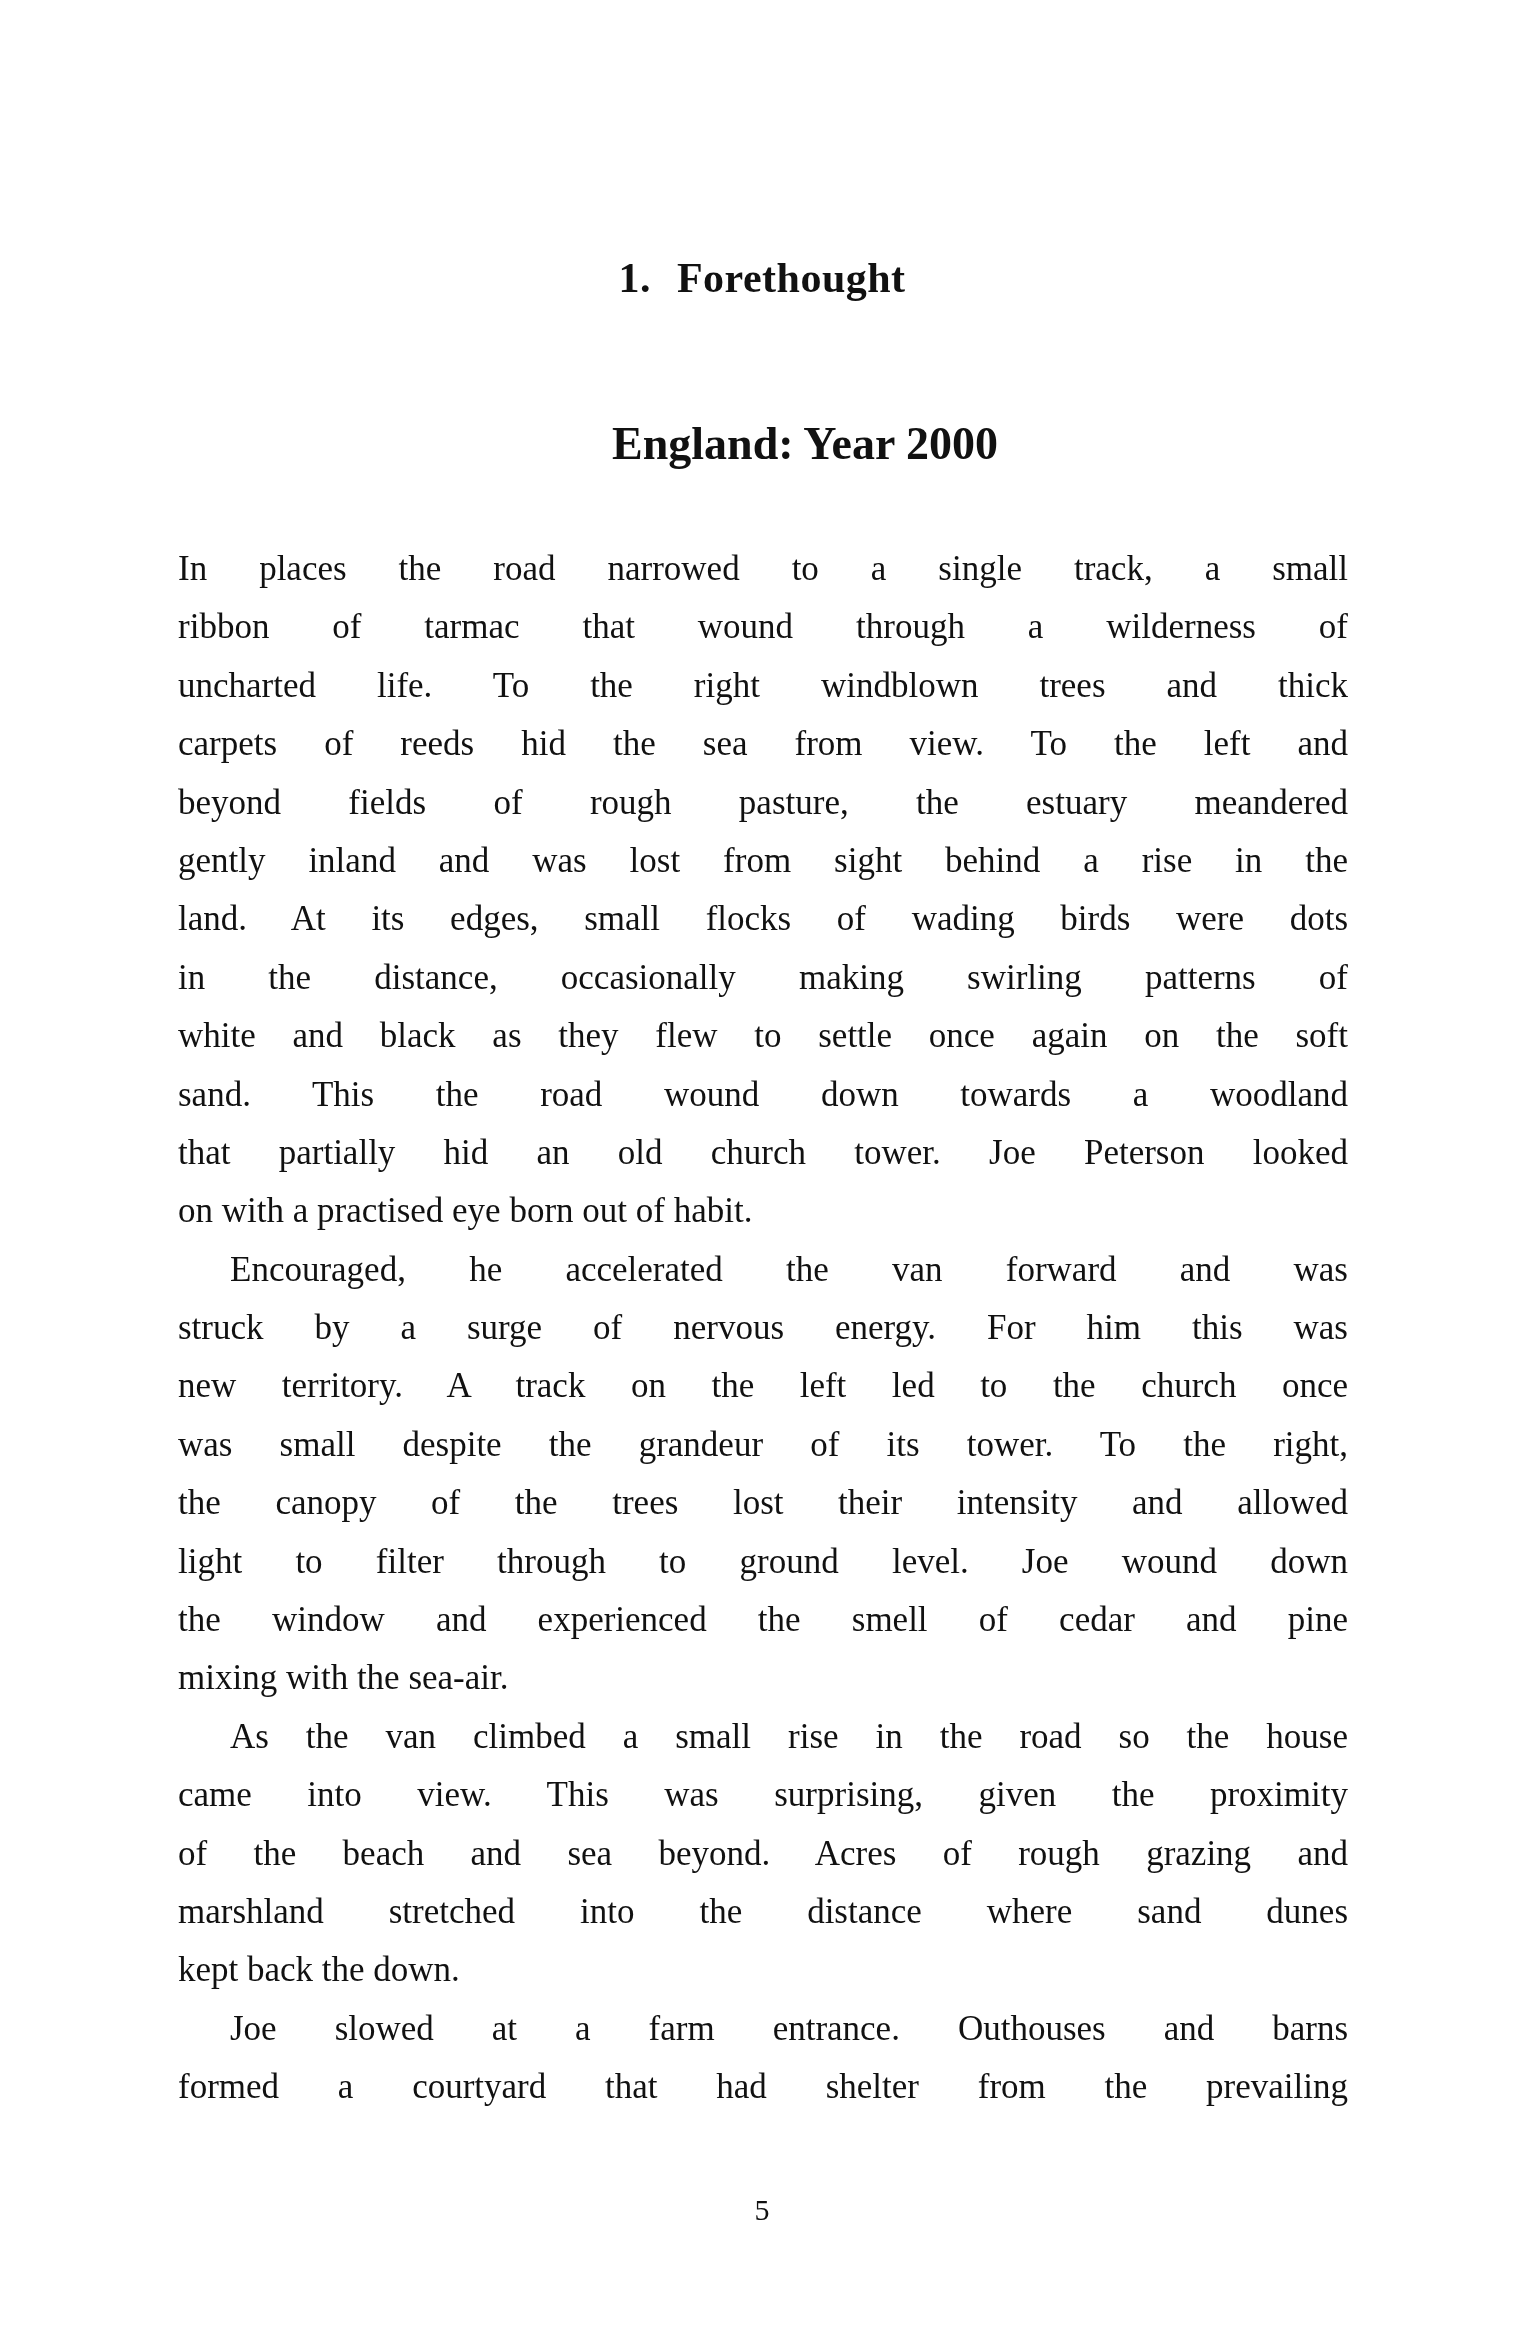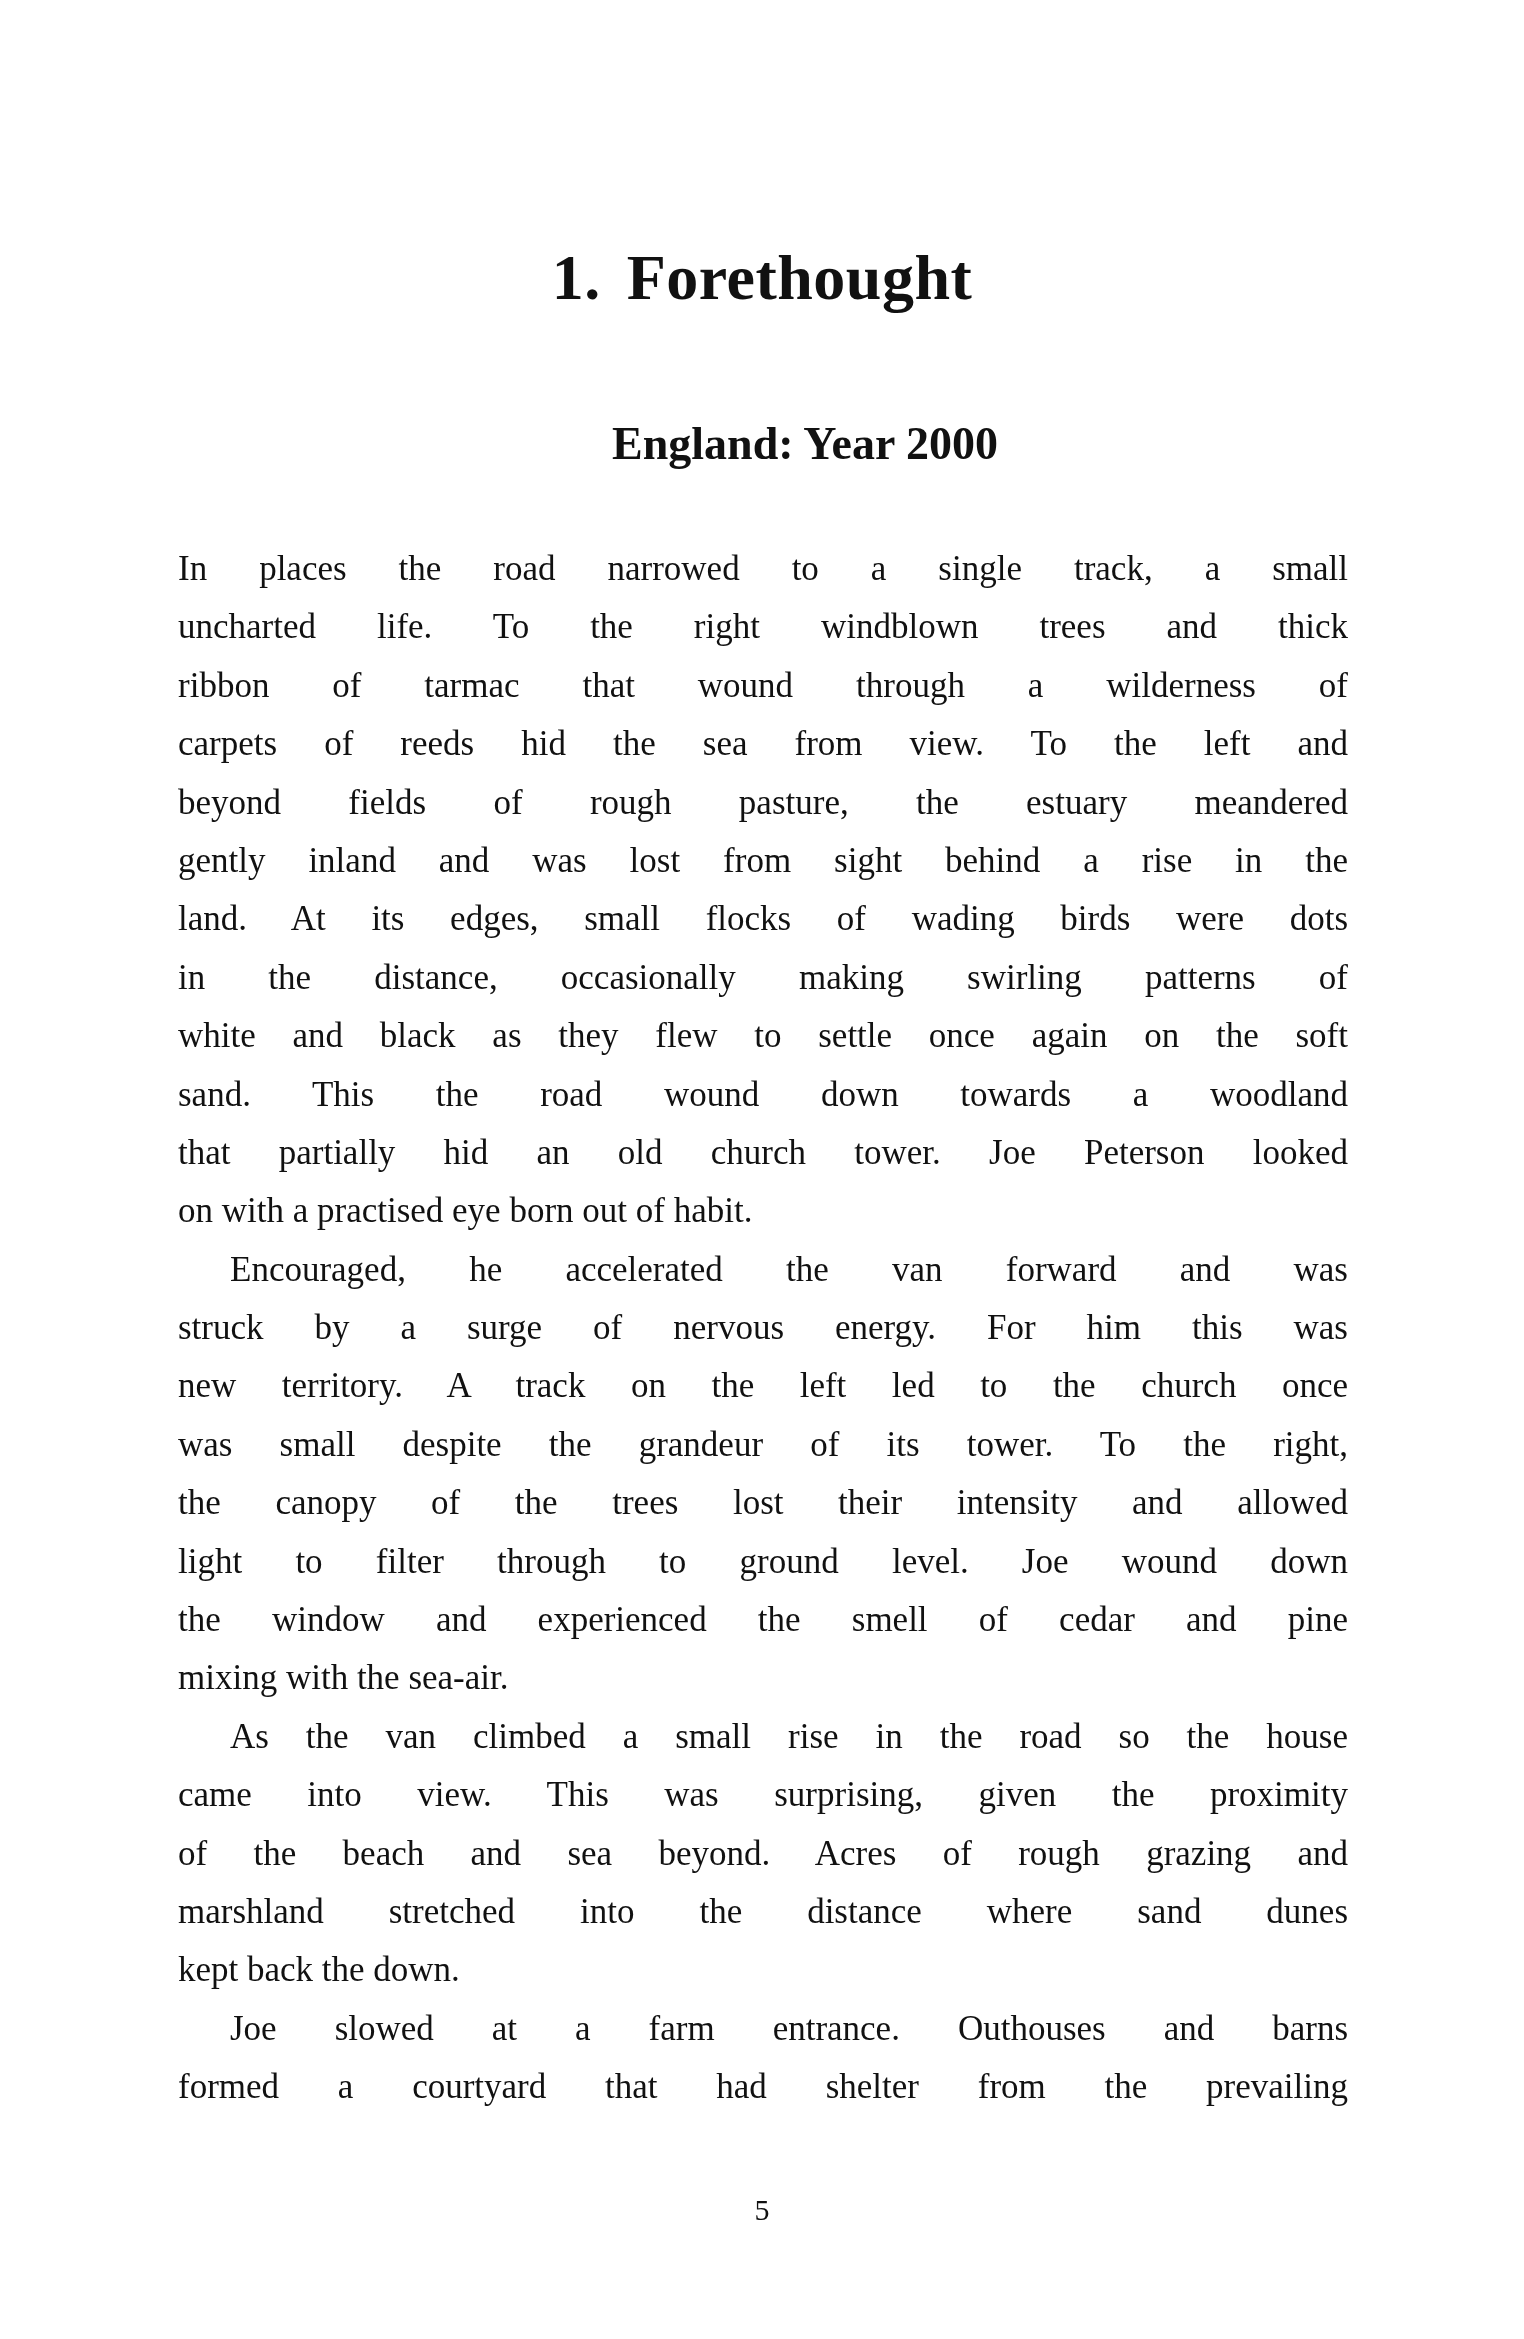--- a/index.html
+++ b/index.html
@@ -15,21 +15,21 @@
     color: #111111;
     font-family: "Liberation Serif", "DejaVu Serif", serif;
   }
   .chapter-title {
     position: absolute;
     left: 0;
     width: 1524px;
     top: 238px;
     text-align: center;
     font-weight: bold;
-    font-size: 64px;
+    font-size: 42px;
     line-height: 80px;
     letter-spacing: 0.5px;
     margin: 0;
   }
   .chapter-title .num {
     margin-right: 26px;
   }
   .section-title {
     position: absolute;
     left: 0;
@@ -78,22 +78,22 @@
 
 <h1 class="chapter-title">
   <span class="num">1.</span><span>Forethought</span>
 </h1>
 
 <h2 class="section-title">England: Year 2000</h2>
 
 <div class="body-text" id="body-text">
     <div class="para">
       <span class="line first">In places the road narrowed to a single track, a small</span>
+      <span class="line">ribbon of tarmac that wound through a wilderness of</span>
       <span class="line">uncharted life. To the right windblown trees and thick</span>
-      <span class="line">ribbon of tarmac that wound through a wilderness of</span>
       <span class="line">carpets of reeds hid the sea from view. To the left and</span>
       <span class="line">beyond fields of rough pasture, the estuary meandered</span>
       <span class="line">gently inland and was lost from sight behind a rise in the</span>
       <span class="line">land. At its edges, small flocks of wading birds were dots</span>
       <span class="line">in the distance, occasionally making swirling patterns of</span>
       <span class="line">white and black as they flew to settle once again on the soft</span>
       <span class="line">sand. This the road wound down towards a woodland</span>
       <span class="line">that partially hid an old church tower. Joe Peterson looked</span>
       <span class="line last">on with a practised eye born out of habit.</span>
     </div>

